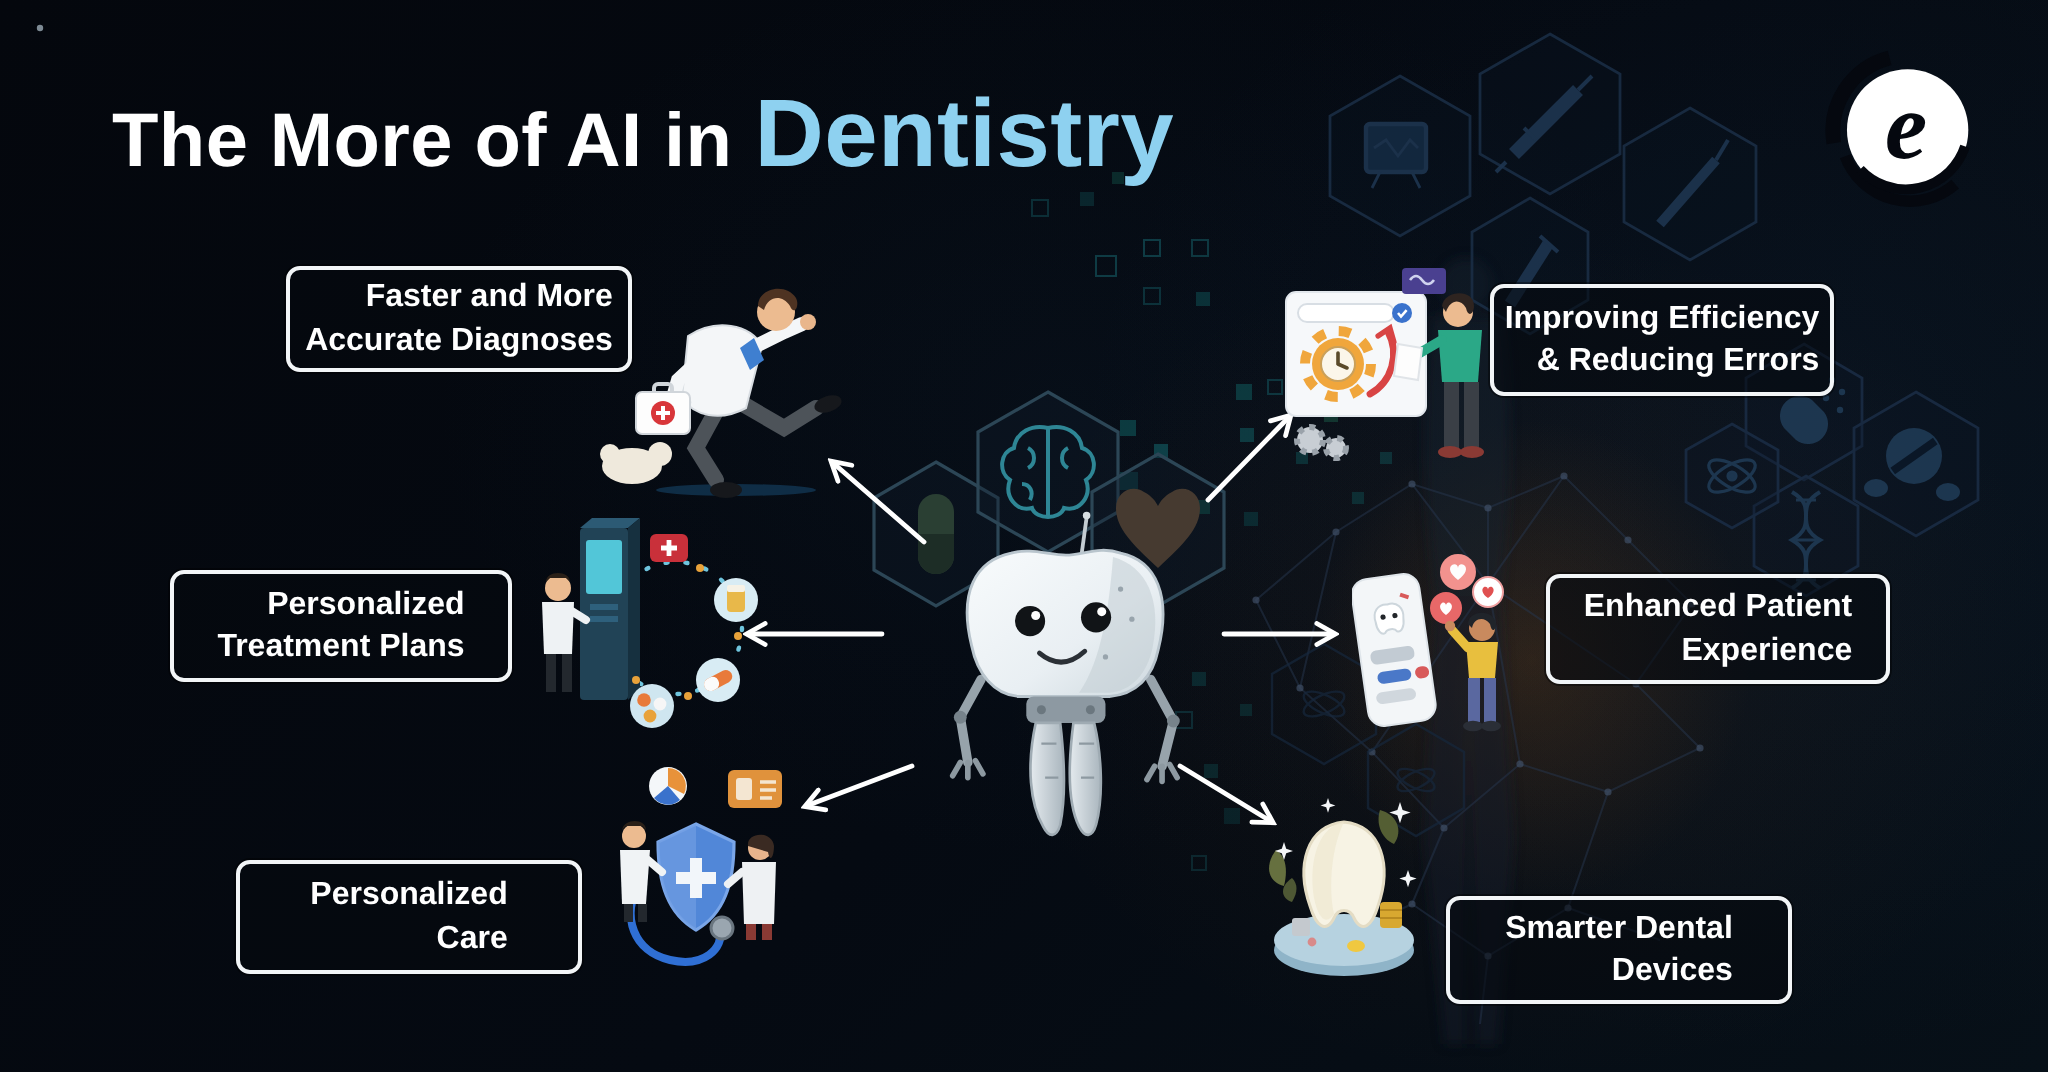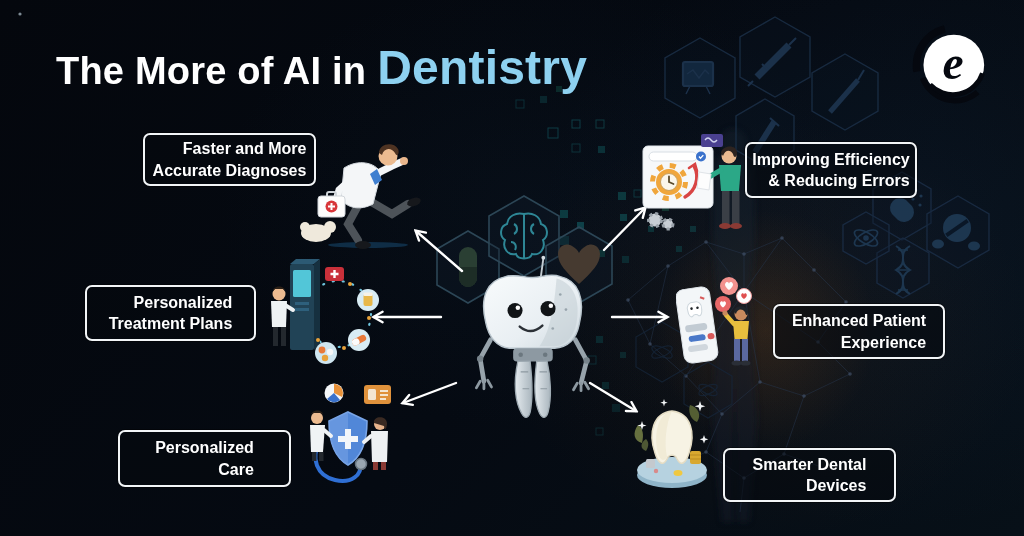--- a/index.html
+++ b/index.html
@@ -20,21 +20,21 @@
     position:absolute;border:2px solid #f2f5f7;border-radius:7px;
     background:rgba(5,9,15,0.55);
     display:flex;align-items:center;justify-content:center;text-align:right;
     color:#ffffff;font-weight:bold;font-size:16px;line-height:1.32;
     white-space:pre-line;box-shadow:0 0 0 1px rgba(0,0,0,.4);
   }
   #box-faster{left:143px;top:133px;width:169px;height:49px;}
   #box-personalized{left:85px;top:285px;width:167px;height:52px;}
   #box-preventative{left:118px;top:430px;width:169px;height:53px;}
   #box-efficiency{left:745px;top:142px;width:168px;height:52px;}
-  #box-experience{left:773px;top:287px;width:168px;height:51px;margin-top:17px;}
+  #box-experience{left:773px;top:287px;width:168px;height:51px;}
   #box-smarter{left:723px;top:448px;width:169px;height:50px;}
   .layer{position:absolute;left:0;top:0;}
   .ill{position:absolute;}
   #ill-doctor{left:296px;top:140px;}
   #ill-kiosk{left:256px;top:250px;}
   #ill-shield{left:300px;top:380px;}
   #ill-efficiency{left:641px;top:130px;}
   #ill-phone{left:676px;top:276px;}
   #ill-smarttooth{left:624px;top:395px;}
   #robot{left:466px;top:246px;}

